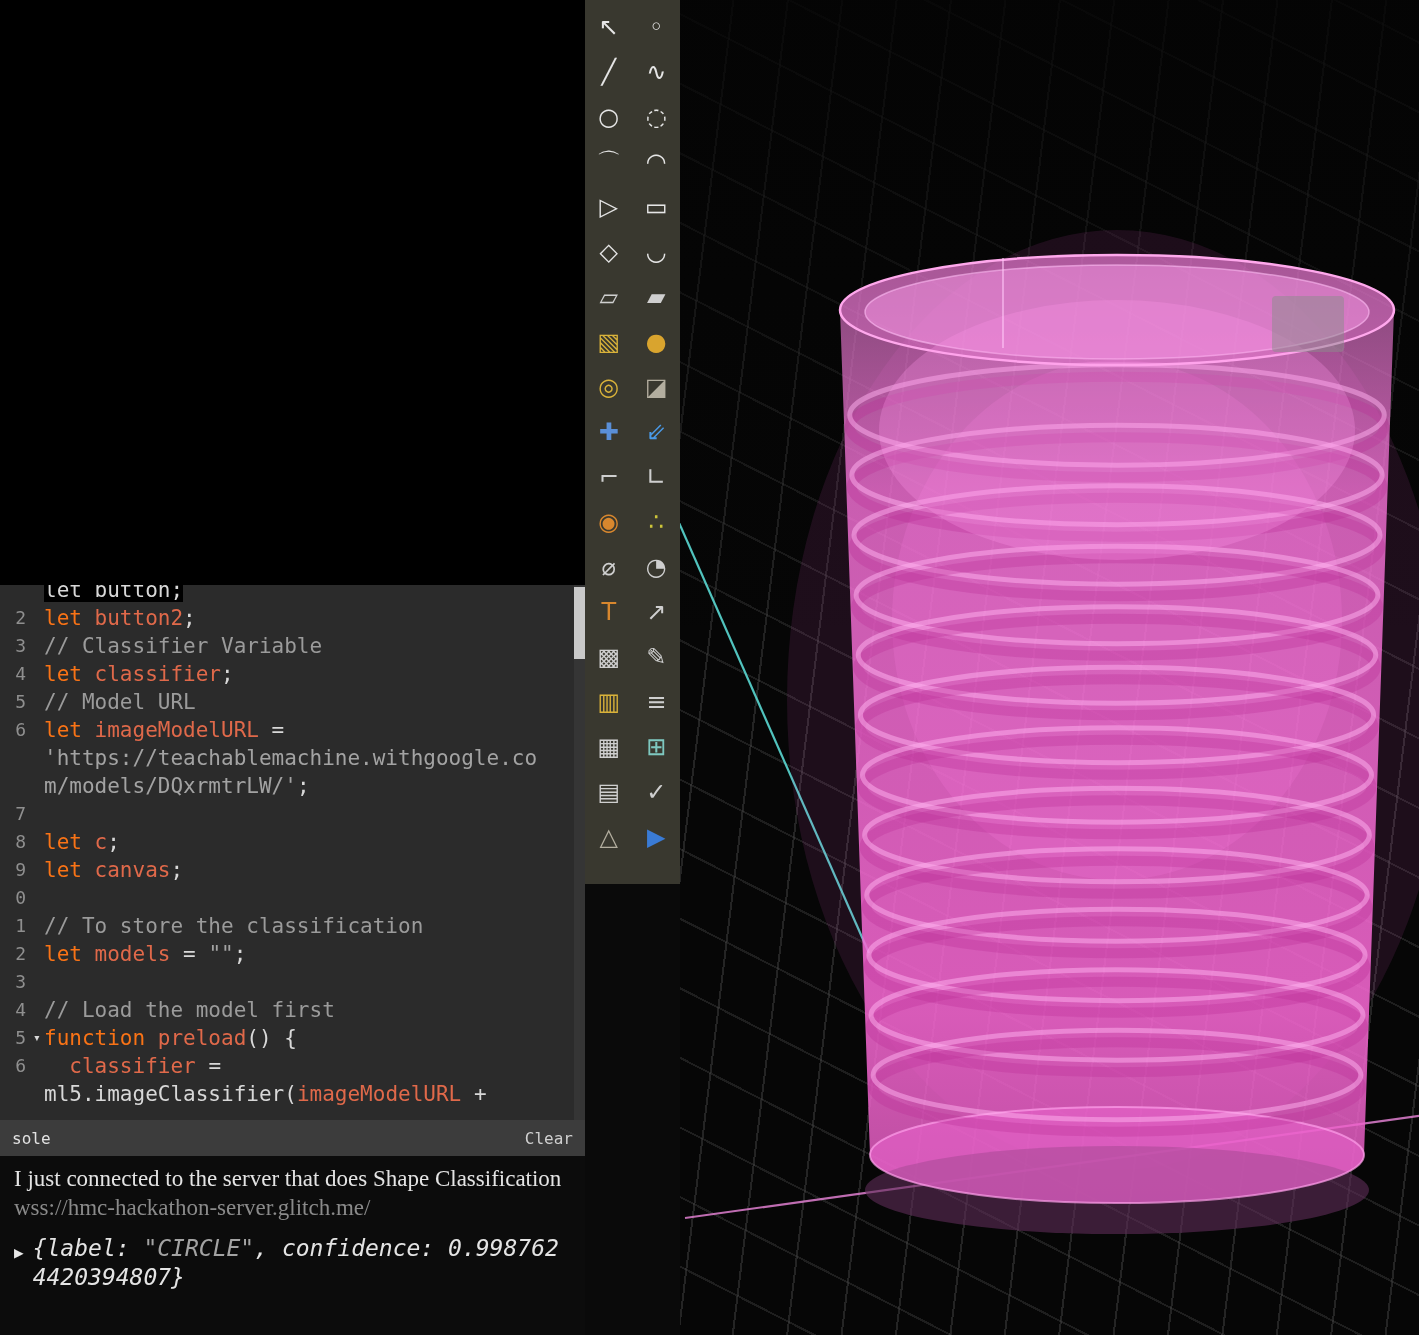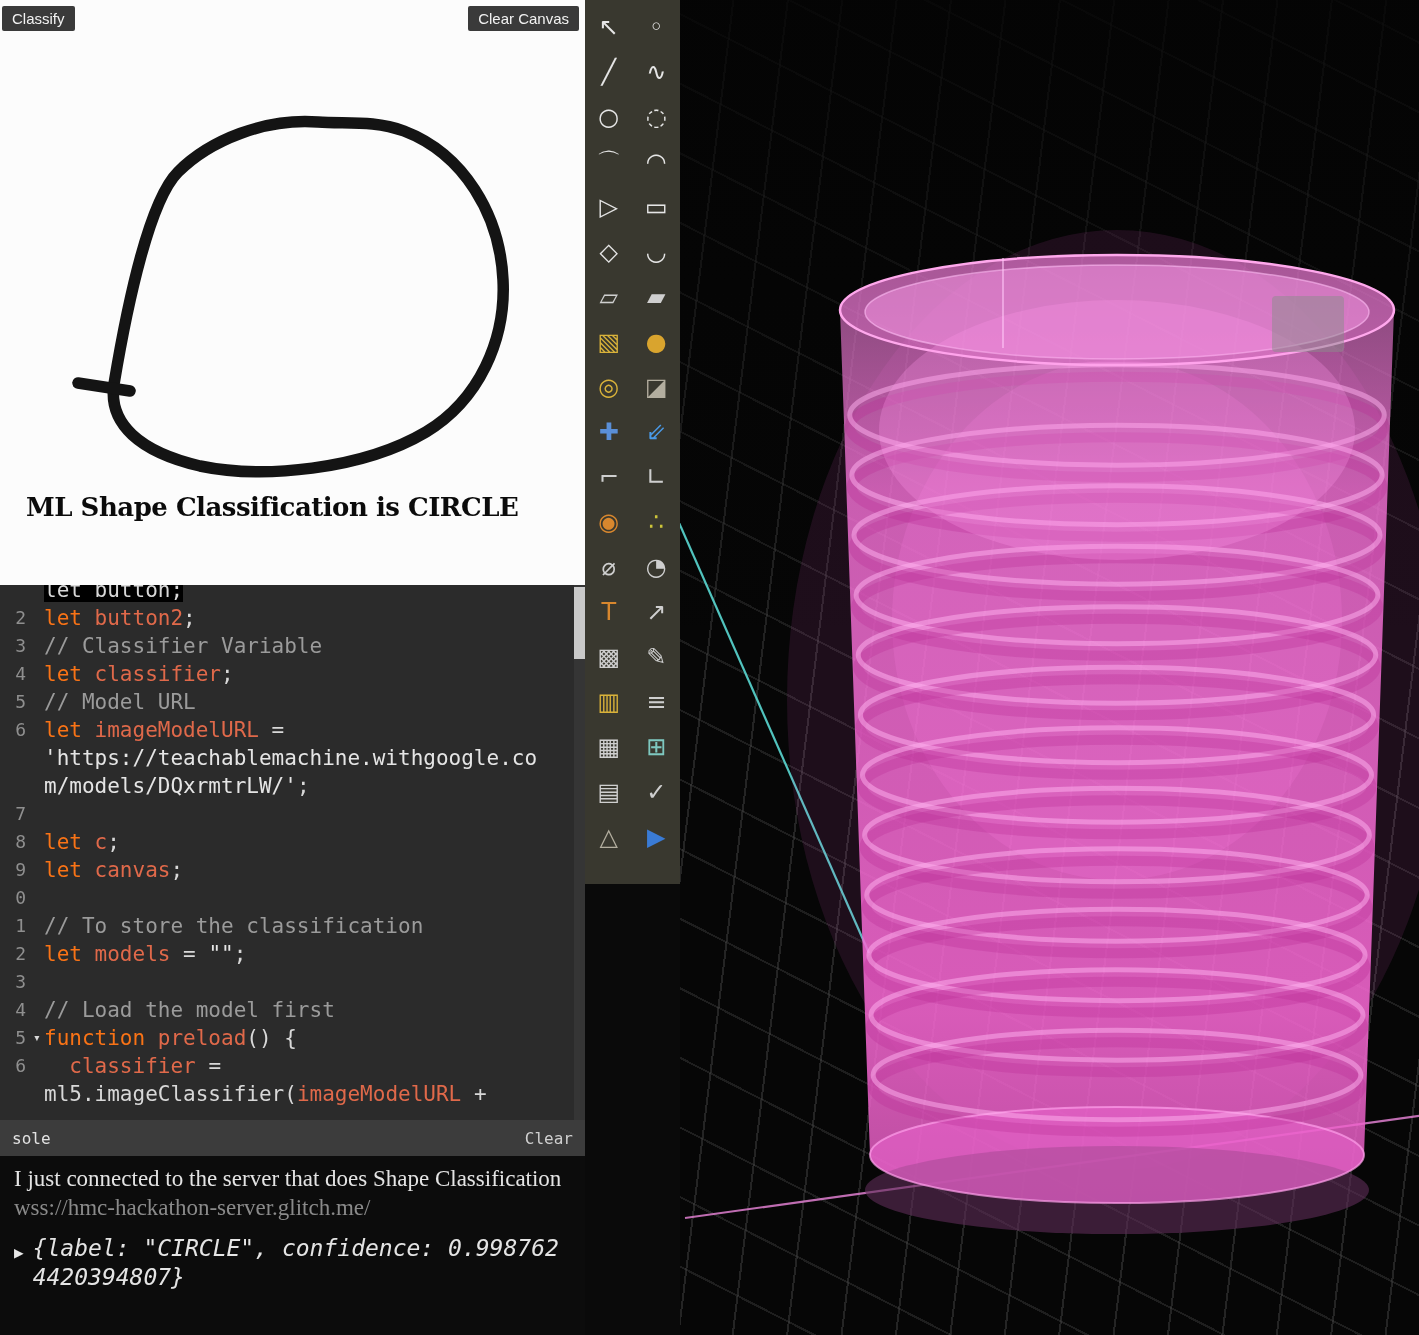--- a/index.html
+++ b/index.html
@@ -21,21 +21,21 @@
 
   
   .code-editor{position:absolute;left:0;top:585px;width:585px;height:535px;
                background:#2b2b2b;overflow:hidden;}
   .code-lines{margin-top:-9px;}
   .line{display:flex;height:28px;line-height:28px;white-space:pre;
         font-family:"DejaVu Sans Mono",monospace;font-size:21px;}
   .gutter{width:26px;flex:none;text-align:right;padding-right:4px;color:#8f8f8f;font-size:18px;}
   .foldcol{width:14px;flex:none;color:#d8d8d8;font-size:13px;text-align:center;}
   .code{flex:1;}
-  .kw{color:#f97316}.id{color:#e0694a}.cm{color:#9b9b9b}.str{color:#e5e5e5}.pl{color:#d8d8d8}
+  .kw{color:#f97316}.id{color:#e0694a}.cm{color:#9b9b9b}.str{color:#a3a3a3}.pl{color:#d8d8d8}
   .sel{background:#000000;}
   .ed-track{position:absolute;right:0;top:0;width:11px;height:100%;background:#353535;}
   .ed-thumb{position:absolute;right:0;top:2px;width:11px;height:72px;background:#c9c9c9;}
 
   
   .console{position:absolute;left:0;top:1120px;width:585px;height:215px;background:#0c0c0c;overflow:hidden;}
   .console-header{height:36px;background:#3c3c3c;display:flex;align-items:center;
                   justify-content:space-between;padding:0 12px;
                   font-family:"DejaVu Sans Mono",monospace;font-size:16px;color:#e2e2e2;}
   .console-clear{color:#d0d0d0;cursor:pointer;}
@@ -62,29 +62,20 @@
       linear-gradient(to bottom, rgba(4,4,4,0.85) 0%, rgba(4,4,4,0) 52%),
       repeating-linear-gradient(97deg, rgba(70,70,70,0) 0 52px, rgba(78,78,78,0.42) 52px 54px),
       repeating-linear-gradient(27deg, rgba(60,60,60,0) 0 60px, rgba(70,70,70,0.38) 60px 62px);}
   .vp-svg{position:absolute;left:0;top:0;}
 </style>
 </head>
 <body>
 
 <div class="left-panel">
 
-  <div class="canvas-area">
-    <svg class="sketch-svg" width="585" height="585" viewBox="0 0 585 585">
-      <path d="M318,122 C265,118 210,140 178,172 C150,200 128,300 114,384 C108,424 140,452 200,466 C262,479 362,470 426,432 C479,400 506,340 503,280 C500,215 464,154 404,131 C374,120 346,124 318,122 Z" fill="none" stroke="#141414" stroke-width="11.5" stroke-linecap="round" stroke-linejoin="round"></path>
-      <path d="M78,383 L130,391" fill="none" stroke="#141414" stroke-width="11.5" stroke-linecap="round"></path>
-    </svg>
-    <div class="canvas-btn btn-classify">Classify</div>
-    <div class="canvas-btn btn-clear">Clear Canvas</div>
-    <div class="result-text">ML Shape Classification is CIRCLE</div>
-  </div>
 
   <div class="code-editor">
     <div class="code-lines" id="code-lines">
         <div class="line"><span class="gutter"></span><span class="foldcol"></span><span class="code"><span class="pl sel">let button;</span></span></div>
         <div class="line"><span class="gutter">2</span><span class="foldcol"></span><span class="code"><span class="kw">let </span><span class="id">button2</span><span class="pl">;</span></span></div>
         <div class="line"><span class="gutter">3</span><span class="foldcol"></span><span class="code"><span class="cm">// Classifier Variable</span></span></div>
         <div class="line"><span class="gutter">4</span><span class="foldcol"></span><span class="code"><span class="kw">let </span><span class="id">classifier</span><span class="pl">;</span></span></div>
         <div class="line"><span class="gutter">5</span><span class="foldcol"></span><span class="code"><span class="cm">// Model URL</span></span></div>
         <div class="line"><span class="gutter">6</span><span class="foldcol"></span><span class="code"><span class="kw">let </span><span class="id">imageModelURL</span><span class="pl"> =</span></span></div>
         <div class="line"><span class="gutter"></span><span class="foldcol"></span><span class="code"><span class="str">'https://teachablemachine.withgoogle.co</span></span></div>

